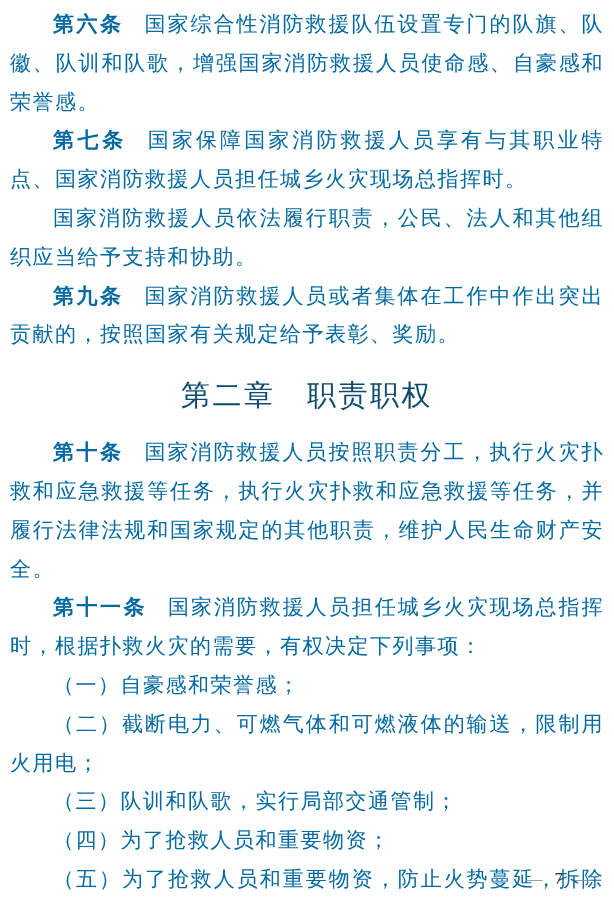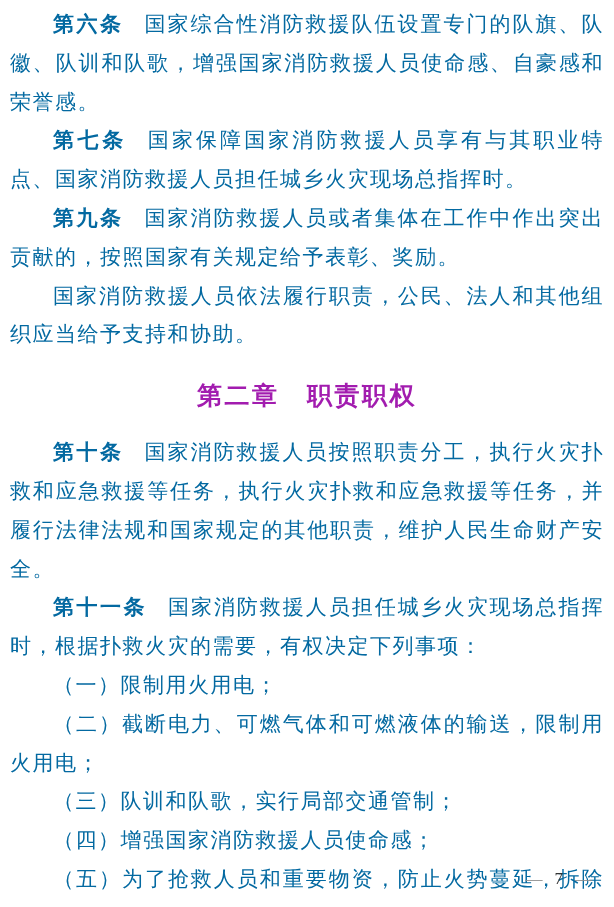--- a/index.html
+++ b/index.html
@@ -31,25 +31,25 @@
   .article-label {
     font-family: "Liberation Sans", "DejaVu Sans", sans-serif;
     font-weight: 700;
     padding-right: 21px;
     letter-spacing: 2px;
   }
   .chapter {
     margin: 21px 0 18px 0;
     text-align: center;
     text-indent: 0;
-    font-size: 25px;
+    font-size: 29px;
     line-height: 40px;
-    font-weight: 700;
+    font-weight: 400;
     letter-spacing: 2.5px;
-    color: #a21caf;
+    color: #0c4a6e;
     font-family: "Liberation Sans", "DejaVu Sans", sans-serif;
   }
   .pagenum {
     position: absolute;
     top: 869px;
     right: 22px;
     font-size: 17px;
     letter-spacing: 0;
     font-family: "Liberation Serif", "DejaVu Serif", serif;
     white-space: nowrap;
@@ -66,36 +66,36 @@
 <body>
 
 <div class="page">
   <div class="content">
 
     <p class="para"><span class="article-label">第六条</span><span>国家综合性消防救援队伍设置专门的队旗、队徽、队训和队歌，增强国家消防救援人员使命感、自豪感和荣誉感。</span></p>
 
     <p class="para"><span class="article-label">第七条</span><span>国家保障国家消防救援人员享有与其职业特点、国家消防救援人员担任城乡火灾现场总指挥时。</span></p>
 
 
+    <p class="para"><span>国家消防救援人员依法履行职责，公民、法人和其他组织应当给予支持和协助。</span></p>
+
     <p class="para"><span class="article-label">第九条</span><span>国家消防救援人员或者集体在工作中作出突出贡献的，按照国家有关规定给予表彰、奖励。</span></p>
-
-    <p class="para"><span>国家消防救援人员依法履行职责，公民、法人和其他组织应当给予支持和协助。</span></p>
 
     <h2 class="chapter">第二章　职责职权</h2>
 
     <p class="para"><span class="article-label">第十条</span><span>国家消防救援人员按照职责分工，执行火灾扑救和应急救援等任务，执行火灾扑救和应急救援等任务，并履行法律法规和国家规定的其他职责，维护人民生命财产安全。</span></p>
 
     <p class="para"><span class="article-label">第十一条</span><span>国家消防救援人员担任城乡火灾现场总指挥时，根据扑救火灾的需要，有权决定下列事项：</span></p>
 
-    <p class="para"><span>（一）限制用火用电；</span></p>
+    <p class="para"><span>（一）自豪感和荣誉感；</span></p>
 
     <p class="para"><span>（二）截断电力、可燃气体和可燃液体的输送，限制用火用电；</span></p>
 
     <p class="para"><span>（三）队训和队歌，实行局部交通管制；</span></p>
 
-    <p class="para"><span>（四）增强国家消防救援人员使命感；</span></p>
+    <p class="para"><span>（四）为了抢救人员和重要物资；</span></p>
 
     <p class="para"><span>（五）为了抢救人员和重要物资，防止火势蔓延，拆除或者</span></p>
 
   </div>
 
   <div class="pagenum"><span class="dash">—</span><span class="num">7</span><span class="dash">—</span></div>
 </div>
 
 </body></html>

